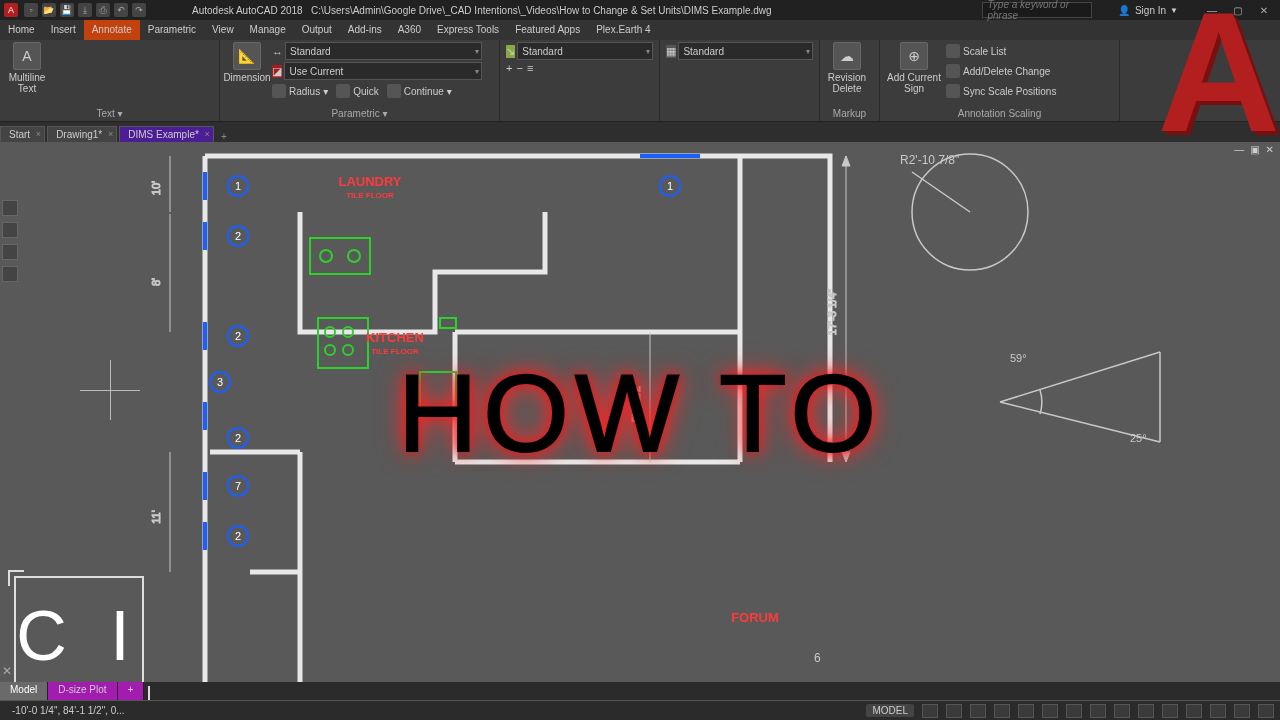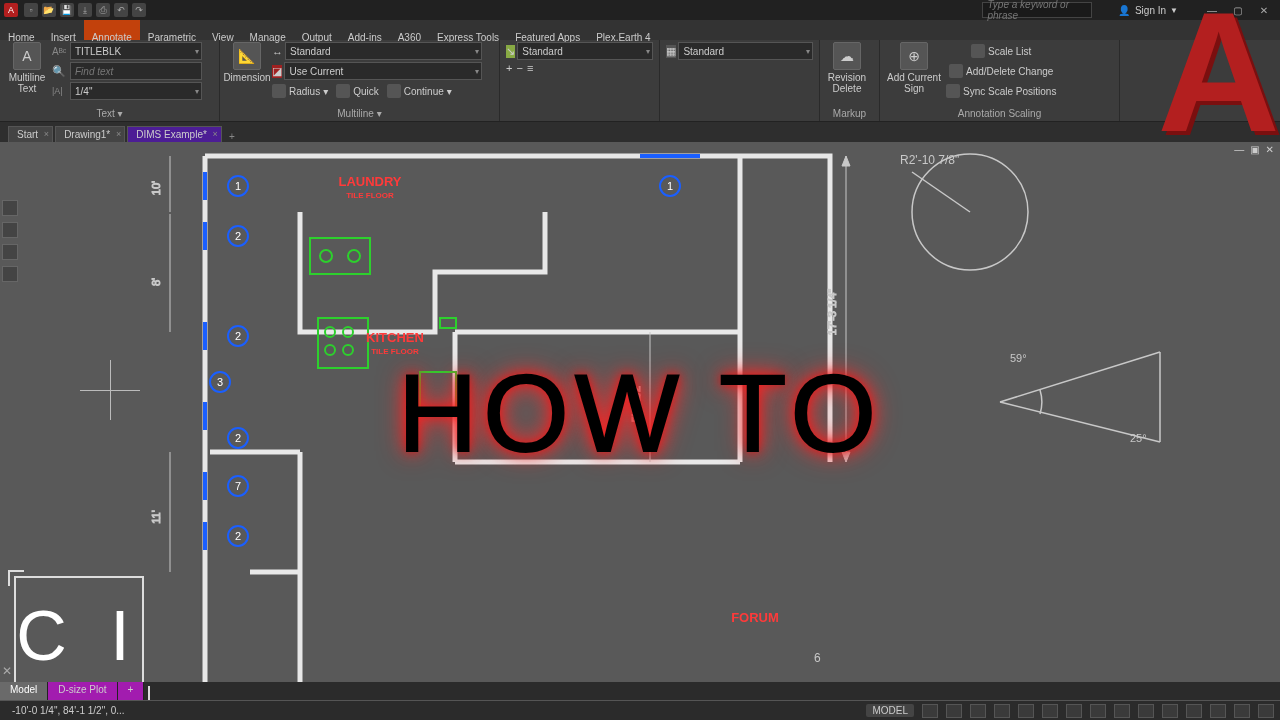--- a/index.html
+++ b/index.html
@@ -6,36 +6,36 @@
 body { width:1280px; height:720px; background:#2b2b2b; overflow:hidden; position:relative; color:#ccc; font-size:11px; }
 .title-bar { height:20px; background:#212121; display:flex; align-items:center; padding:0 4px; gap:6px; }
 .title-bar .qat { display:flex; gap:4px; align-items:center; }
 .title-bar .qat-icon { width:14px; height:14px; background:#444; border-radius:2px; display:inline-flex; align-items:center; justify-content:center; font-size:9px; color:#aaa; }
 .title-text { flex:0 0 auto; font-size:10px; color:#ccc; margin-left:40px; }
 .search-box { margin-left:auto; width:110px; height:16px; background:#1a1a1a; border:1px solid #444; font-style:italic; color:#777; font-size:10px; padding:0 4px; display:flex; align-items:center; }
 .signin { color:#ccc; font-size:10px; margin-left:20px; display:flex; align-items:center; gap:4px; }
 .win-controls { display:flex; gap:2px; margin-left:16px; }
 .win-controls span { width:24px; text-align:center; color:#aaa; font-size:10px; }
 .menu-bar { height:20px; background:#333; display:flex; align-items:center; font-size:10px; }
-.menu-tab { padding:8px 8px; height:20px; line-height:20px; color:#ccc; }
+.menu-tab { padding:0 8px; height:20px; line-height:20px; color:#ccc; }
 .menu-tab.active { background:#c2410c; }
 .ribbon { height:82px; background:#3c3c3c; display:flex; border-bottom:1px solid #222; }
 .panel { border-right:1px solid #2a2a2a; padding:2px 6px 0 6px; display:flex; flex-direction:column; justify-content:space-between; }
 .panel-label { text-align:center; font-size:10px; color:#aaa; padding-bottom:2px; }
 .panel-body { display:flex; gap:4px; align-items:flex-start; flex:1; }
 .big-btn { width:42px; display:flex; flex-direction:column; align-items:center; gap:2px; font-size:10px; text-align:center; line-height:11px; }
 .big-icon { width:28px; height:28px; background:#555; border:1px solid #666; border-radius:2px; display:flex; align-items:center; justify-content:center; font-size:14px; }
 .field-row { display:flex; align-items:center; gap:2px; }
 .combo { height:18px; background:#2a2a2a; border:1px solid #555; font-size:10px; color:#ccc; padding:0 14px 0 4px; display:flex; align-items:center; position:relative; }
 .combo::after { content:"▾"; position:absolute; right:2px; font-size:8px; color:#888; }
 .find-row { height:18px; background:#2a2a2a; border:1px solid #555; font-size:10px; font-style:italic; color:#777; padding:0 4px; display:flex; align-items:center; }
 .row-stack { display:flex; flex-direction:column; gap:2px; }
-.small-btn { font-size:10px; color:#ccc; display:flex; align-items:center; gap:3px; height:18px;justify-content:center; }
+.small-btn { font-size:10px; color:#ccc; display:flex; align-items:center; gap:3px; height:18px; }
 .small-btn .si { width:14px; height:14px; background:#555; border-radius:2px; }
-.doc-tabs { height:20px; background:#2e2e2e; display:flex; align-items:flex-end; padding-left:8px; font-size:10px; }
+.doc-tabs { height:20px; background:#2e2e2e; display:flex; align-items:flex-end; padding-left:0; font-size:10px; }
 .doc-tab { padding:2px 14px 2px 8px; background:#444; border:1px solid #555; border-bottom:none; margin-right:2px; color:#ccc; position:relative; }
 .doc-tab.active { background:#4c1d95; }
 .doc-tab .x { position:absolute; right:3px; top:2px; font-size:9px; color:#888; }
 .doc-tab-add { width:16px; text-align:center; color:#888; }
 .canvas { position:absolute; top:142px; left:0; right:0; bottom:38px; background:#595959; overflow:hidden; }
 .canvas svg { width:100%; height:100%; }
 .window-controls { position:absolute; top:2px; right:6px; display:flex; gap:6px; font-size:10px; color:#ccc; }
 .overlay-title { position:absolute; top:142px; left:0; right:0; bottom:38px; display:flex; flex-direction:column; justify-content:center; align-items:center; pointer-events:none; gap:4px; }
 .overlay-title .line { font-family:Impact,"Arial Black",sans-serif; font-weight:400; color:#000; -webkit-text-stroke:2px #000; text-shadow:0 0 18px #ff2a2a,0 0 28px #ff2a2a,0 0 10px #c00; letter-spacing:6px; }
 .overlay-title .l1 { font-size:110px; }
@@ -68,20 +68,24 @@
   <span class="qat-icon" style="background:#b31f1f;color:#fff">A</span>
   <div class="qat">
     <span class="qat-icon">▫</span>
     <span class="qat-icon">📂</span>
     <span class="qat-icon">💾</span>
     <span class="qat-icon">⤓</span>
     <span class="qat-icon">⎙</span>
     <span class="qat-icon">↶</span>
     <span class="qat-icon">↷</span>
   </div>
+  <div class="title-text">
+    <span>Autodesk AutoCAD 2018</span>&nbsp;&nbsp;
+    <span>C:\Users\Admin\Google Drive\_CAD Intentions\_Videos\How to Change &amp; Set Units\DIMS Example.dwg</span>
+  </div>
   <div class="search-box">Type a keyword or phrase</div>
   <div class="signin">
     <span>👤</span>
     <span>Sign In</span>
     <span style="font-size:8px">▼</span>
   </div>
   <div class="win-controls">
     <span>—</span>
     <span>▢</span>
     <span>✕</span>
@@ -102,34 +106,20 @@
     <span class="menu-tab">Featured Apps</span>
     <span class="menu-tab">Plex.Earth 4</span>
   </div>
 
 <div class="ribbon">
   <div class="panel" style="width:220px">
     <div class="panel-body">
       <div class="big-btn">
         <div class="big-icon">A</div>
         <span>Multiline Text</span>
-      </div>
-      <div class="row-stack" style="width:150px">
-        <div class="field-row">
-            <span style="font-size:10px;width:16px;color:#888">Aᴮᶜ</span>
-            <div class="combo" style="flex:1">TITLEBLK</div>
-          </div>
-        <div class="field-row">
-            <span style="width:16px;color:#888">🔍</span>
-            <div class="find-row" style="flex:1">Find text</div>
-          </div>
-        <div class="field-row">
-            <span style="width:16px;font-size:9px;color:#888">|A|</span>
-            <div class="combo" style="flex:1">1/4"</div>
-          </div>
       </div>
     </div>
     <div class="panel-label">Text ▾</div>
   </div>
 
   <div class="panel" style="width:280px">
     <div class="panel-body">
       <div class="big-btn">
         <div class="big-icon" style="color:#f4d060">📐</div>
         <span>Dimension</span>
@@ -146,21 +136,21 @@
         <div class="field-row" style="gap:8px">
           <div class="small-btn"><span class="si"></span><span>Radius</span>▾</div>
           <div class="small-btn">
               <span class="si"></span>
               <span>Quick</span>
             </div>
           <div class="small-btn"><span class="si"></span><span>Continue</span>▾</div>
         </div>
       </div>
     </div>
-    <div class="panel-label">Multiline ▾</div>
+    <div class="panel-label">Parametric ▾</div>
   </div>
 
   <div class="panel" style="width:160px">
     <div class="panel-body">
       <div class="row-stack" style="width:150px">
         <div class="field-row">
             <span class="qat-icon" style="background:#8a4">↘</span>
             <div class="combo" style="flex:1">Standard</div>
           </div>
         <div class="field-row" style="gap:4px">

